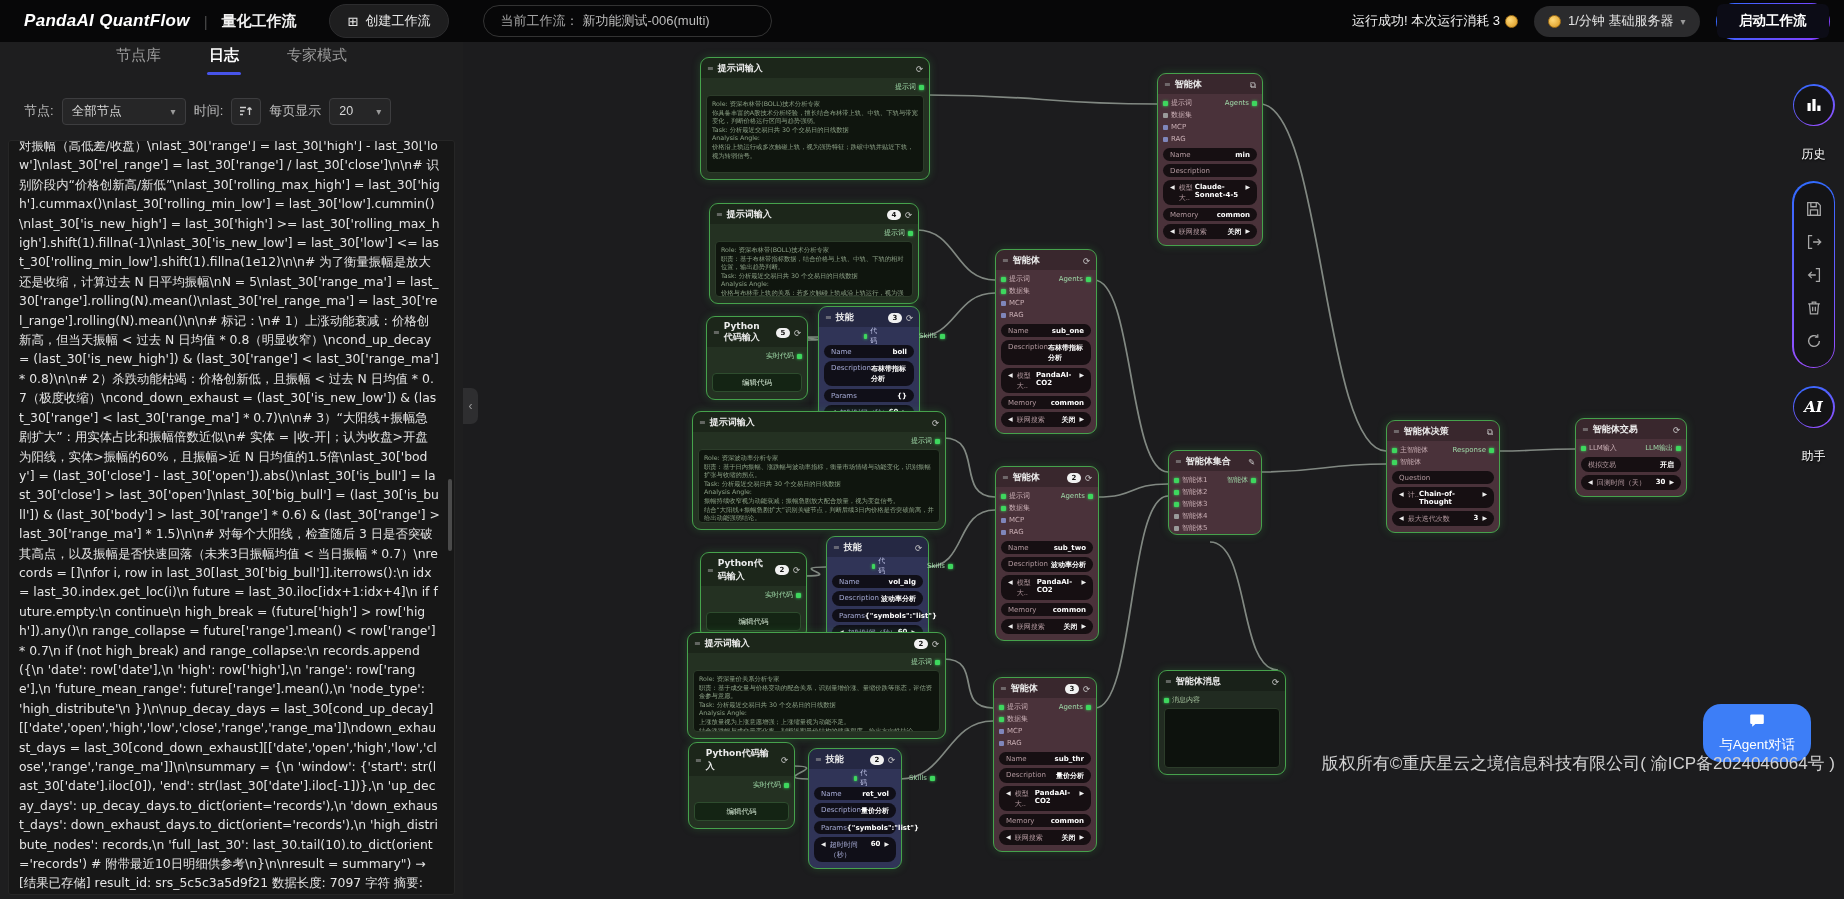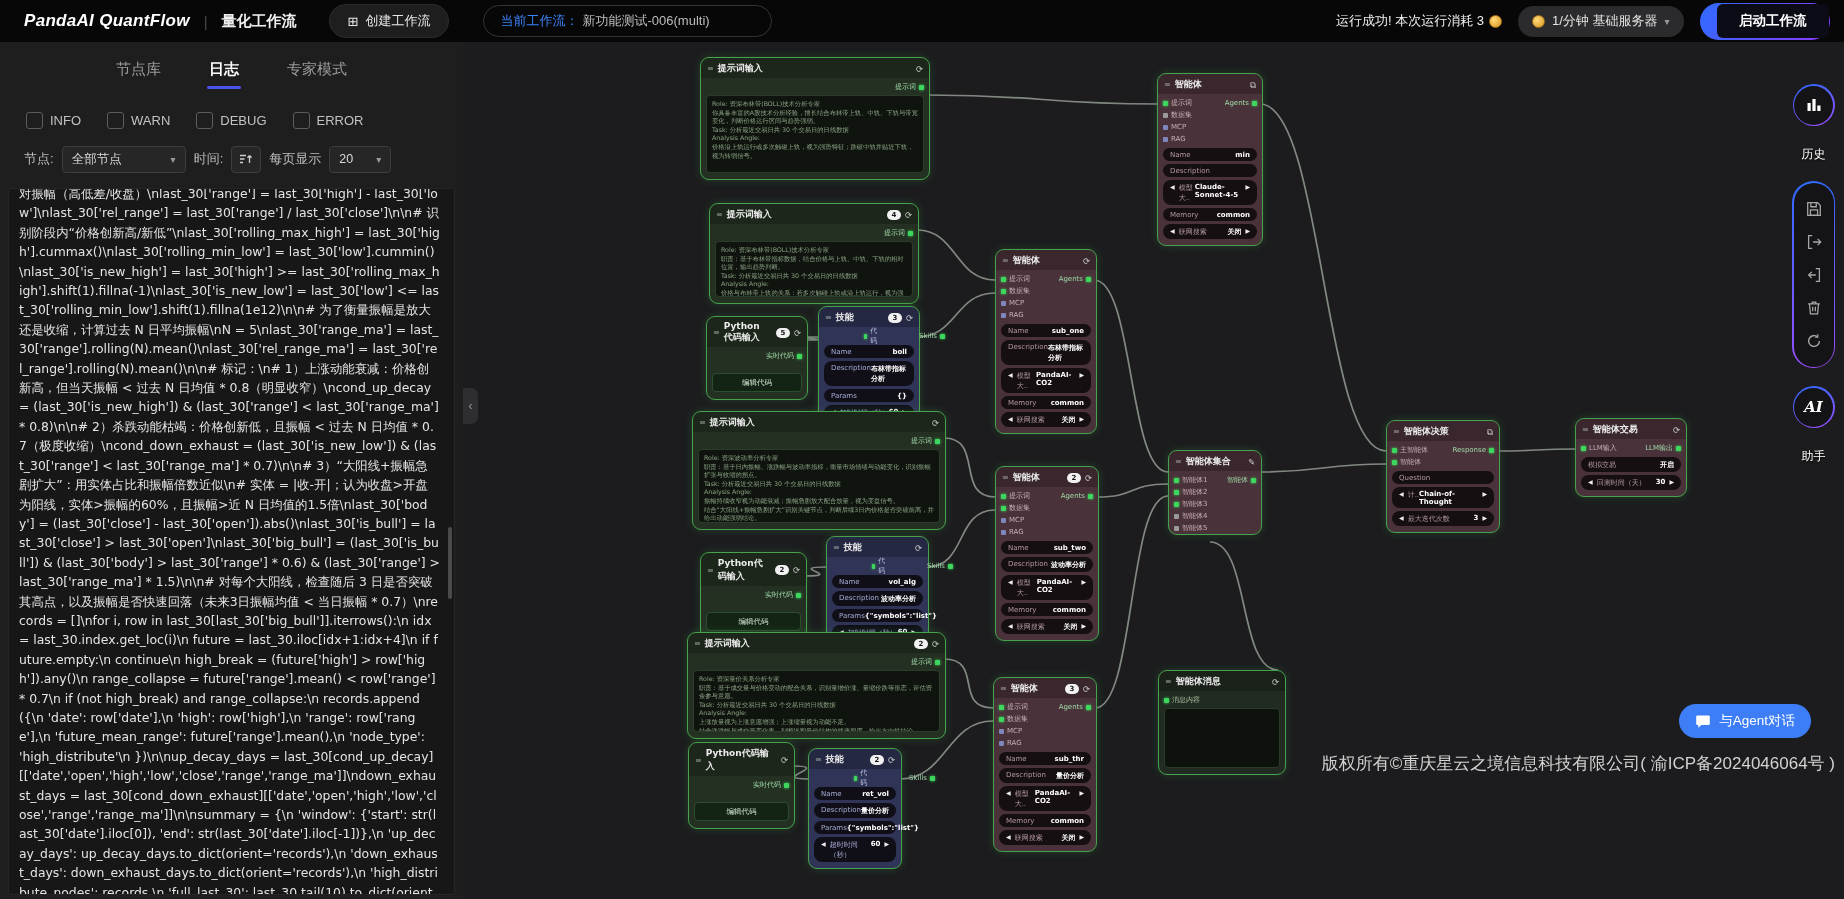--- a/index.html
+++ b/index.html
@@ -8,35 +8,35 @@
   
   .topbar{position:absolute;left:0;top:0;width:100%;height:42px;background:#070708;z-index:6;
           display:flex;align-items:center;}
   .logo{font-style:italic;font-weight:bold;font-size:17px;color:#fff;margin-left:24px;letter-spacing:.3px;}
   .tb-div{color:#4a4a4a;margin:0 14px;font-size:15px;}
   .product{font-weight:bold;font-size:15px;color:#f0f0f0;}
   .btn-create{display:flex;align-items:center;gap:7px;background:#1e1e1f;border:1px solid #2c2c2e;
           color:#e8e8e8;font-size:13px;border-radius:17px;padding:7px 18px;margin-left:32px;cursor:pointer;}
   .cur-pill{display:flex;align-items:center;border:1px solid #333;border-radius:17px;height:30px;
           padding:0 16px;margin-left:34px;font-size:13px;min-width:255px;}
-  .cur-label{color:#3b82f6;text-align:right;}
+  .cur-label{color:#a3a3a3;text-align:right;}
   .cur-value{color:#bdbdbd;margin-left:4px;}
   .tb-right{margin-left:auto;display:flex;align-items:center;gap:16px;margin-right:14px;}
   .run-status{color:#f2f2f2;font-size:13px;display:flex;align-items:center;gap:5px;}
   .coin{display:inline-block;width:11px;height:11px;border-radius:50%;
         background:radial-gradient(circle at 35% 35%,#ffd978,#d8961f);border:1px solid #a8741a;}
   .srv-pill{display:flex;align-items:center;gap:7px;background:#2b2b2d;border-radius:16px;height:31px;
         padding:0 14px;font-size:13px;color:#e3e3e3;cursor:pointer;}
   .chev{color:#9a9a9a;font-size:10px;}
   .btn-start-wrap{background:linear-gradient(120deg,#2f6bff,#8a3bff);padding:1.5px;border-radius:19px;cursor:pointer;}
-  .btn-start{background:#0c0c16;border-radius:6px;padding:8px 22px;color:#fff;font-size:13.5px;font-weight:bold;margin-left:16px;}
+  .btn-start{background:#0c0c16;border-radius:6px;padding:8px 22px;color:#fff;font-size:13.5px;font-weight:bold;}
   
   .panel{position:absolute;left:0;top:42px;bottom:0;width:463px;background:#1e1e1f;z-index:4;
          display:flex;flex-direction:column;}
-  .tabs{display:flex;justify-content:center;gap:46px;padding-top:18px;height:40px;}
+  .tabs{display:flex;justify-content:center;gap:46px;padding-top:4px;height:40px;}
   .tab{font-size:15px;color:#9b9b9b;cursor:pointer;text-align:center;}
   .tab.active{color:#fff;font-weight:bold;}
   .tab .underline{width:34px;height:3px;border-radius:2px;background:#4754ea;margin:7px auto 0;}
   .levels{display:flex;gap:26px;padding:6px 0 0 26px;height:28px;align-items:center;}
   .lvl{display:flex;align-items:center;gap:7px;cursor:pointer;}
   .cbox{width:15px;height:15px;border:1.5px solid #5c5c5c;border-radius:3px;background:transparent;}
   .lvl span{font-size:13px;color:#c2c2c2;}
   .filters{display:flex;align-items:center;gap:8px;padding:10px 0 6px 24px;height:30px;}
   .flabel{font-size:13px;color:#bdbdbd;}
   .fsel{display:flex;align-items:center;gap:8px;background:#262627;border:1px solid #3d3d3f;border-radius:4px;
@@ -103,21 +103,21 @@
   .gcircle{width:39px;height:39px;border-radius:50%;background:#141416;display:flex;align-items:center;justify-content:center;}
   .rt{position:absolute;right:9px;top:84px;z-index:5;display:flex;flex-direction:column;align-items:center;}
   .rt-label{color:#fff;font-size:12px;margin-top:20px;text-shadow:0 1px 2px #000;}
   .toolpill-wrap{background:linear-gradient(170deg,#2f6bff,#9b4dff);padding:1.5px;border-radius:22px;margin-top:18px;}
   .toolpill{background:#141416;border-radius:21px;display:flex;flex-direction:column;align-items:center;
         gap:13px;padding:16px 0;width:40px;}
   .ticon{width:20px;height:20px;display:flex;align-items:center;justify-content:center;cursor:pointer;}
   .ai-txt{color:#fff;font-style:italic;font-weight:bold;font-size:15px;font-family:"DejaVu Serif",serif;}
   
   .chatbtn{position:absolute;right:33px;top:704px;z-index:5;background:#3d7ef7;border-radius:18px;
-        display:flex;align-items:center;gap:8px;padding:8px 16px;color:#fff;font-size:13.5px;cursor:pointer;}
+        display:flex;align-items:center;gap:8px;padding:8px 16px;color:#fff;font-size:13.5px;cursor:pointer;flex-direction:column;}
   .copyright{position:absolute;right:9px;top:752px;z-index:5;color:#d2d2d2;font-size:17px;}
 </style>
 </head>
 <body>
 
 <div class="app">
 
   <div id="canvas">
     <svg id="edges" width="1844" height="899" viewBox="0 0 1844 899">
         <path d="M928,95 C1042.5,95 1042.5,104 1157,104" class="edge"></path>
@@ -855,38 +855,20 @@
       </div>
     </div>
   </div>
 
   <div class="panel">
     <div class="tabs">
       <div class="tab"><span>节点库</span></div>
       <div class="tab active"><span>日志</span>
         <div class="underline"></div></div>
       <div class="tab"><span>专家模式</span></div>
-    </div>
-    <div class="levels">
-      <div class="lvl">
-          <div class="cbox"></div>
-          <span>INFO</span>
-        </div>
-      <div class="lvl">
-          <div class="cbox"></div>
-          <span>WARN</span>
-        </div>
-      <div class="lvl">
-          <div class="cbox"></div>
-          <span>DEBUG</span>
-        </div>
-      <div class="lvl">
-          <div class="cbox"></div>
-          <span>ERROR</span>
-        </div>
     </div>
     <div class="filters">
       <span class="flabel">节点:</span>
       <div class="fsel" style="width:104px;">
         <span>全部节点</span>
         <span class="chev" style="margin-left:auto;">▾</span>
       </div>
       <span class="flabel">时间:</span>
       <div class="sortbtn">
         <svg width="14" height="14" viewBox="0 0 14 14">

